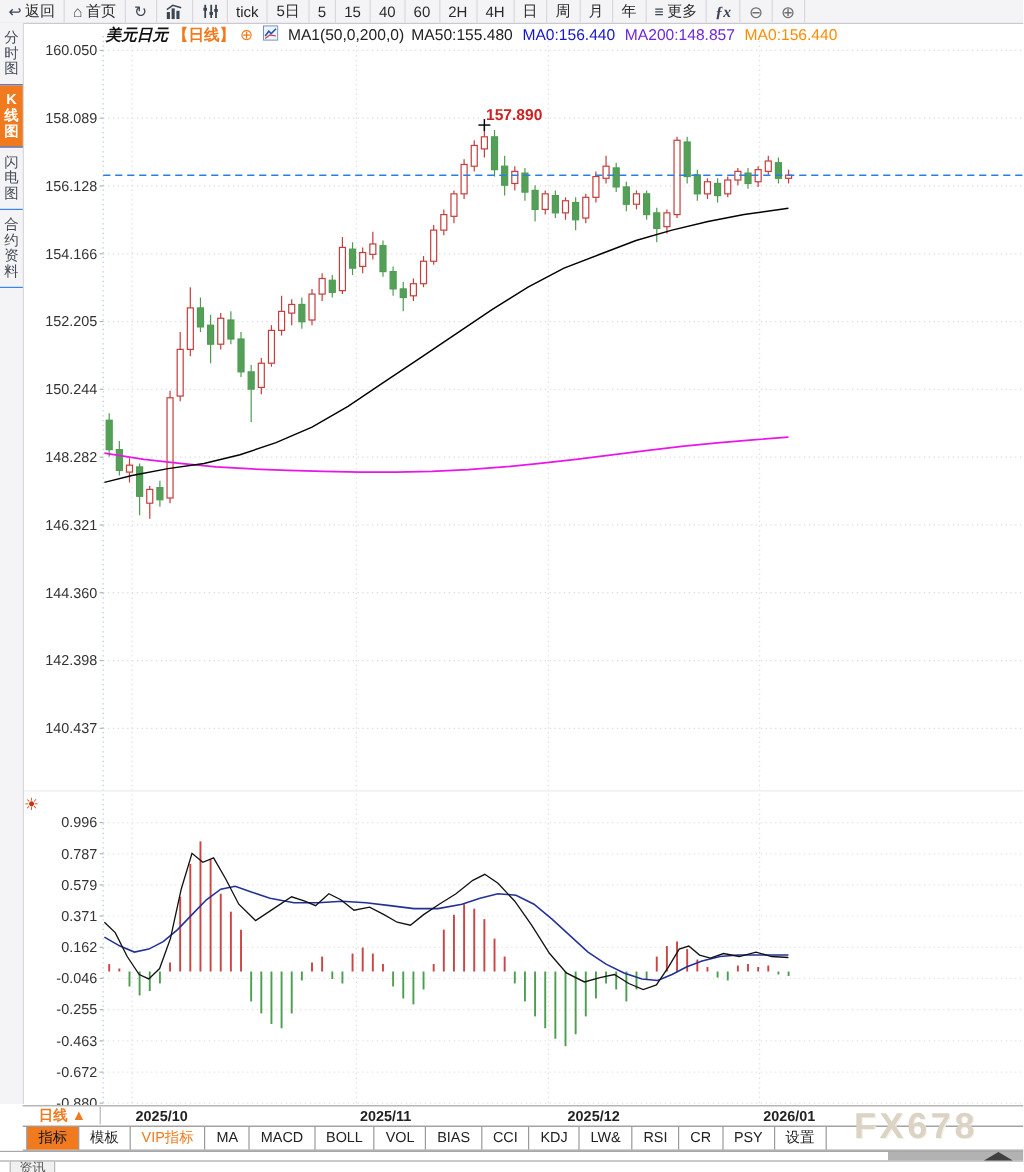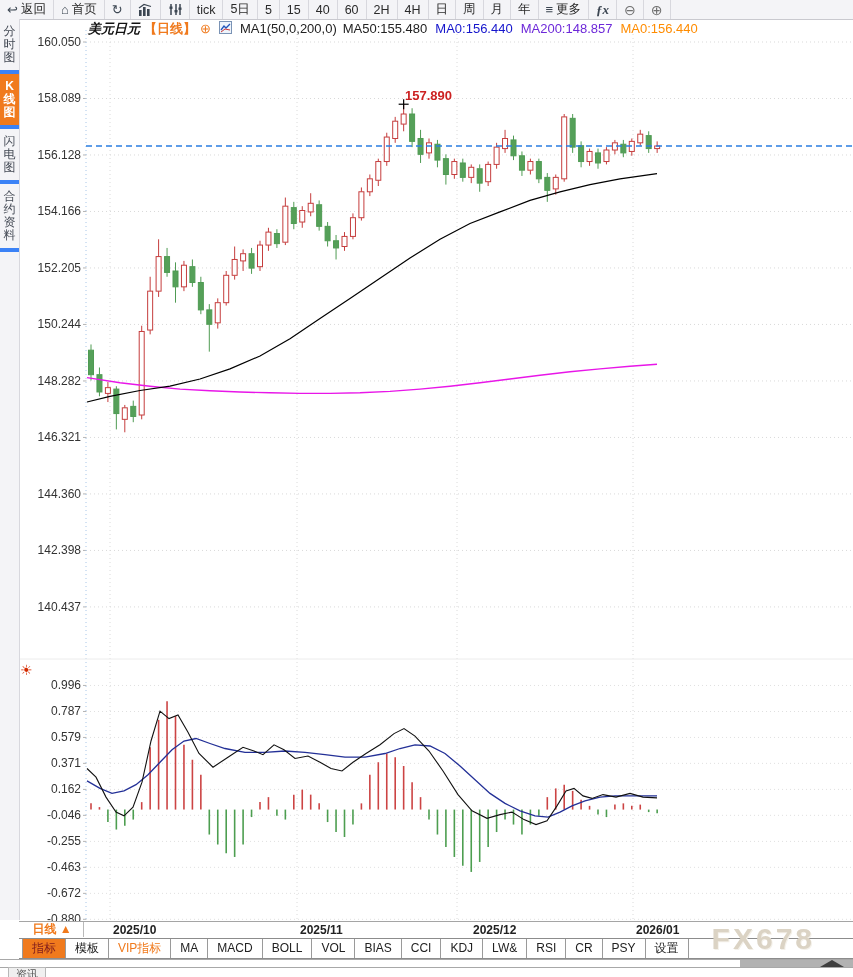--- a/index.html
+++ b/index.html
@@ -12,21 +12,21 @@
            border-bottom:1px solid #c9c9cf;display:flex;z-index:6;overflow:hidden;}
   .titem{display:flex;align-items:center;gap:3px;padding:0 7px;border-right:1px solid #d8d8de;
          font-size:12.5px;color:#2a2a2a;white-space:nowrap;height:19px;}
   .ticon{font-size:13px;color:#3c4652;line-height:1;display:flex;align-items:center;}
   .ticon.gray{color:#707070;font-size:14px;}
 
   
   .sidebar{position:absolute;left:0;top:19px;width:19px;height:901px;background:#f4f4f7;
            border-right:1px solid #d8d8de;z-index:6;}
   .side-item{width:19px;padding:6px 0;font-size:12px;line-height:13px;color:#444a55;
-             text-align:center;border-bottom:4px solid #3b82f6;word-break:break-all;}
+             text-align:center;border-bottom:1px solid #3b82f6;word-break:break-all;}
   .side-item.active{background:#f07a1d;color:#fff;font-weight:bold;}
 
   
   #chart-svg{position:absolute;left:0;top:0;z-index:1;}
   #title-row{position:absolute;left:88px;top:21px;height:15px;display:flex;align-items:center;
              gap:8px;font-size:13px;z-index:4;white-space:nowrap;}
   #title-row .sym{font-weight:bold;color:#111;font-style:italic;}
   #macd-header{position:absolute;left:88px;top:664px;height:14px;display:flex;align-items:center;
                gap:10px;font-size:12.5px;z-index:4;white-space:nowrap;color:#111;}
   #macd-gear{position:absolute;left:20px;top:663px;font-size:14px;color:#d42b00;z-index:4;line-height:1;}
@@ -39,21 +39,21 @@
   #bottom{position:absolute;left:19px;right:0;top:921px;height:38px;background:#fff;z-index:5;
           border-top:1px solid #a5a5a5;}
   #xaxis-row{position:relative;height:16px;}
   #period-btn{position:absolute;left:2px;top:0;width:62px;height:15px;border-right:1px solid #b9b9b9;
               color:#f07a1d;font-weight:bold;font-size:12px;text-align:center;line-height:15px;}
   .month-label{position:absolute;top:1px;font-size:12px;font-weight:bold;color:#222;}
   #tab-row{position:absolute;left:0;right:0;top:16px;height:21px;border-top:1px solid #8c8c8c;
            border-bottom:1px solid #8c8c8c;display:flex;background:#fff;box-sizing:border-box;}
   .btab{padding:0 9px;line-height:19px;font-size:12px;color:#222;border-right:1px solid #9a9a9a;}
   .btab.first{margin-left:3px;border-left:1px solid #9a9a9a;}
-  .btab.active{background:#f07a1d;color:#7f1d1d;}
+  .btab.active{background:#f07a1d;color:#0f172a;}
   .btab.vip{color:#f07a1d;}
   #scroll-row{position:absolute;left:0;right:0;top:959px;height:7px;background:#fff;
               border-top:1px solid #a8a8a8;border-bottom:1px solid #a8a8a8;z-index:6;}
   #scroll-thumb{position:absolute;right:0;top:0;width:113px;height:7px;background:#b2b2b2;}
   #scroll-arrow{position:absolute;right:9px;top:0;width:0;height:0;
                 border-left:12px solid transparent;border-right:12px solid transparent;
                 border-bottom:7px solid #3f3f3f;}
   #news-tab{position:absolute;left:8px;top:967px;width:36px;height:12px;border:1px solid #b8b8b8;
             background:#f0f0f0;color:#555;font-size:11px;line-height:12px;text-align:center;
             overflow:hidden;z-index:6;}

